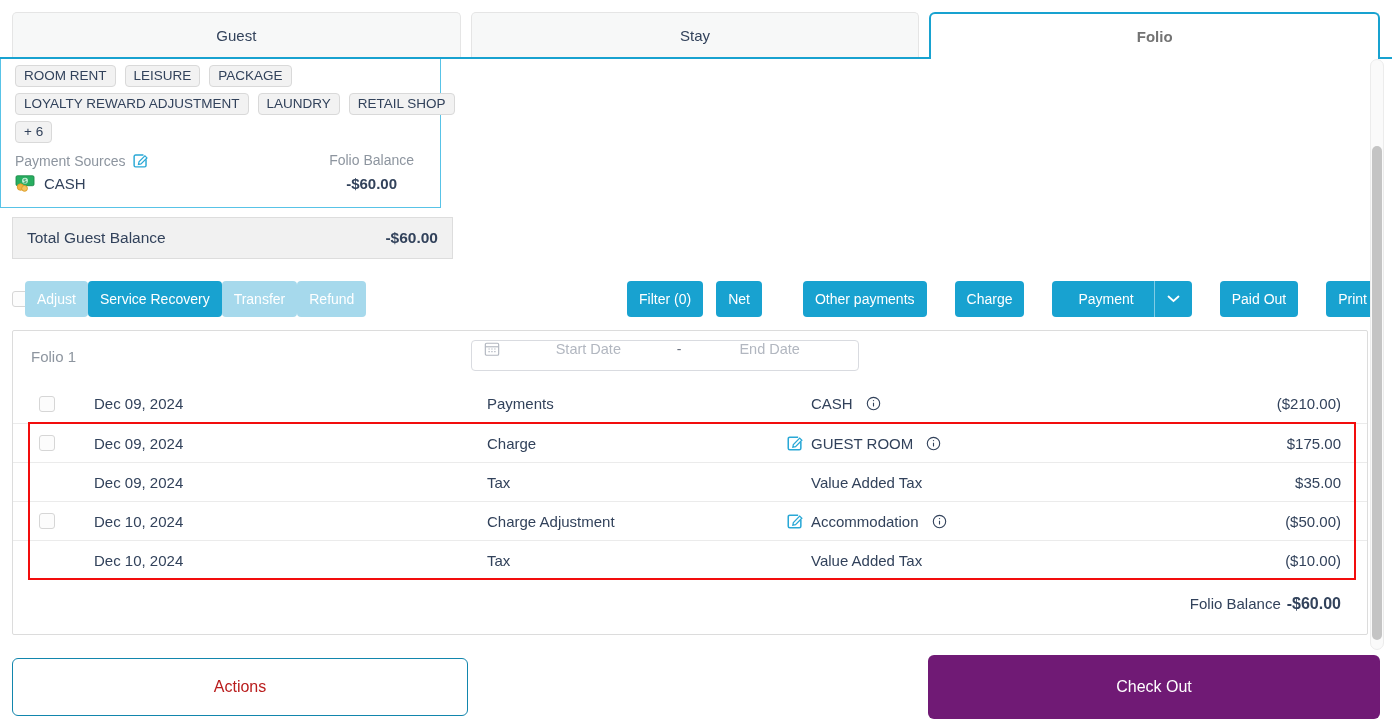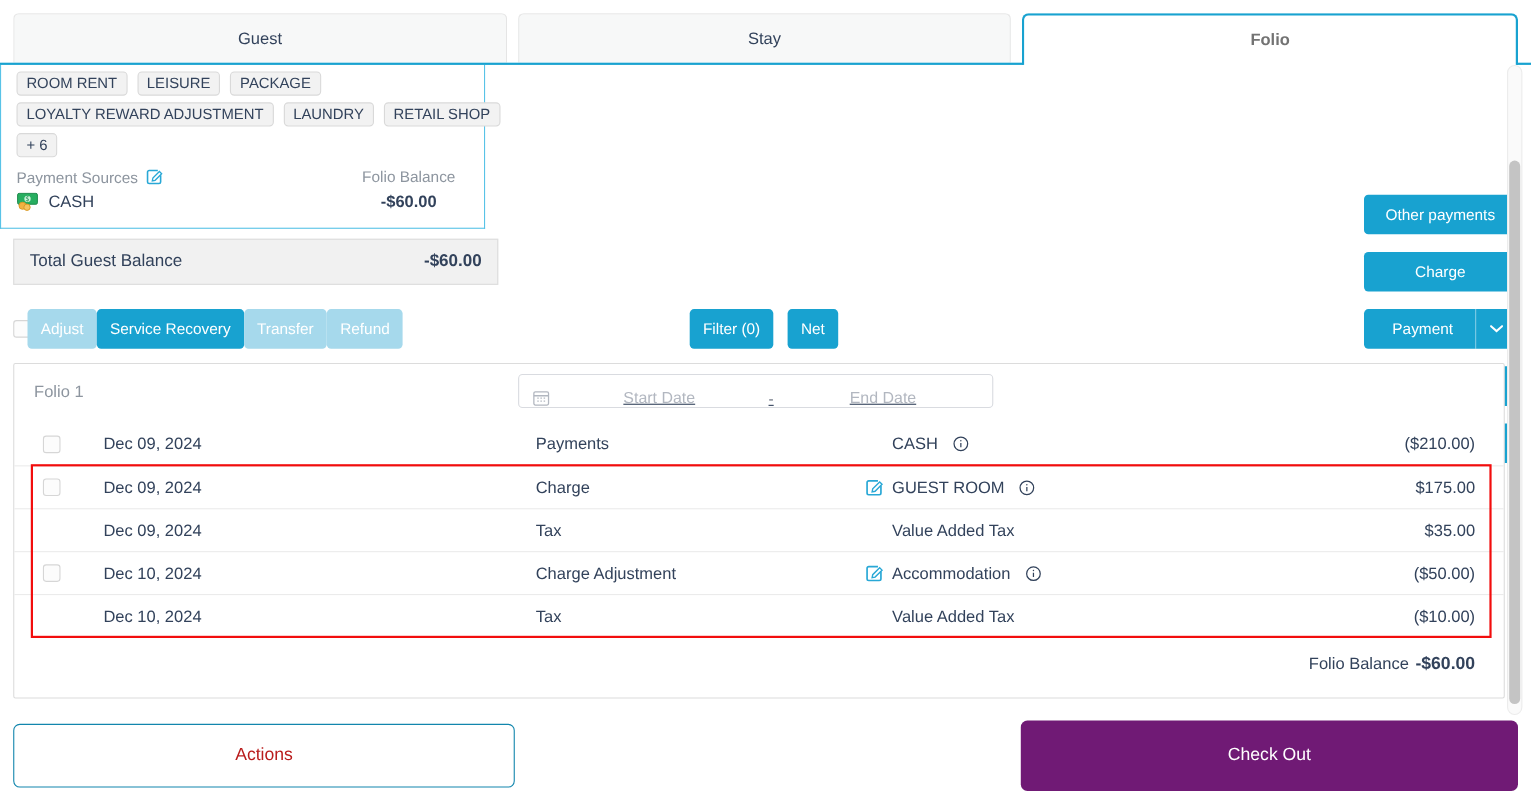--- a/index.html
+++ b/index.html
@@ -37,32 +37,32 @@
 
   
   .toolbar { position:absolute; left:12px; top:281px; width:1368px; height:36px; display:flex; align-items:center; }
   .btn { border:none; border-radius:4px; background:#18a2d0; color:#fff; font-size:14px;
     font-family:inherit; height:36px; padding:0 12px; cursor:pointer; white-space:nowrap; }
   .btn.disabled { background:#a6d9ec; cursor:default; }
   .cb { width:16px; height:16px; border:1px solid #d6d6d6; border-radius:3px; background:#fcfcfc; flex:0 0 auto; }
   .tb-left { display:flex; align-items:center; gap:0; }
   .tb-left .cb { margin-right:-3px; }
   .tb-center { position:absolute; left:615px; top:0; display:flex; gap:13px; }
-  .tb-right { margin-left:auto; display:flex; gap:16px; margin-right:1px;flex-direction:column; }
+  .tb-right { margin-left:auto; display:flex; gap:28px; margin-right:1px; }
   .split { display:flex; align-items:stretch; padding:0; }
   .split .main { padding:0 20px 0 26px; display:flex; align-items:center; }
   .split .arrow { border-left:1px solid rgba(255,255,255,.45); padding:0 12px; display:flex; align-items:center; }
 
   
   .panel { position:absolute; left:12px; top:330px; width:1356px; height:305px;
     border:1px solid #dcdcdc; border-radius:2px; background:#fff; }
   .panel-head { position:relative; height:53px; }
   .folio-title { position:absolute; left:18px; top:17px; font-size:15px; color:#8d959f; }
-  .daterange { position:absolute; left:458px; top:9px; width:432px; height:31px;
-    border:1px solid #d9dbe0; border-radius:4px; display:flex; align-items:flex-end; cursor:pointer;text-decoration:underline; }
+  .daterange { position:absolute; left:458px; top:9px; width:388px; height:31px;
+    border:1px solid #d9dbe0; border-radius:4px; display:flex; align-items:flex-start; cursor:pointer; }
   .daterange .cal { margin-left:12px; display:flex; }
   .dr-ph { flex:1; text-align:center; font-size:14.5px; color:#b2b7c0; }
   .dr-sep { color:#6b7280; font-size:14px; }
 
   .rows { position:relative; }
   .trow { display:flex; align-items:center; height:39px; font-size:15px; }
   .trow + .trow { border-top:1px solid #ebebeb; }
   .c-check { flex:0 0 81px; padding-left:26px; display:flex; align-items:center; }
   .c-date  { flex:0 0 393px; }
   .c-type  { flex:0 0 299px; }

